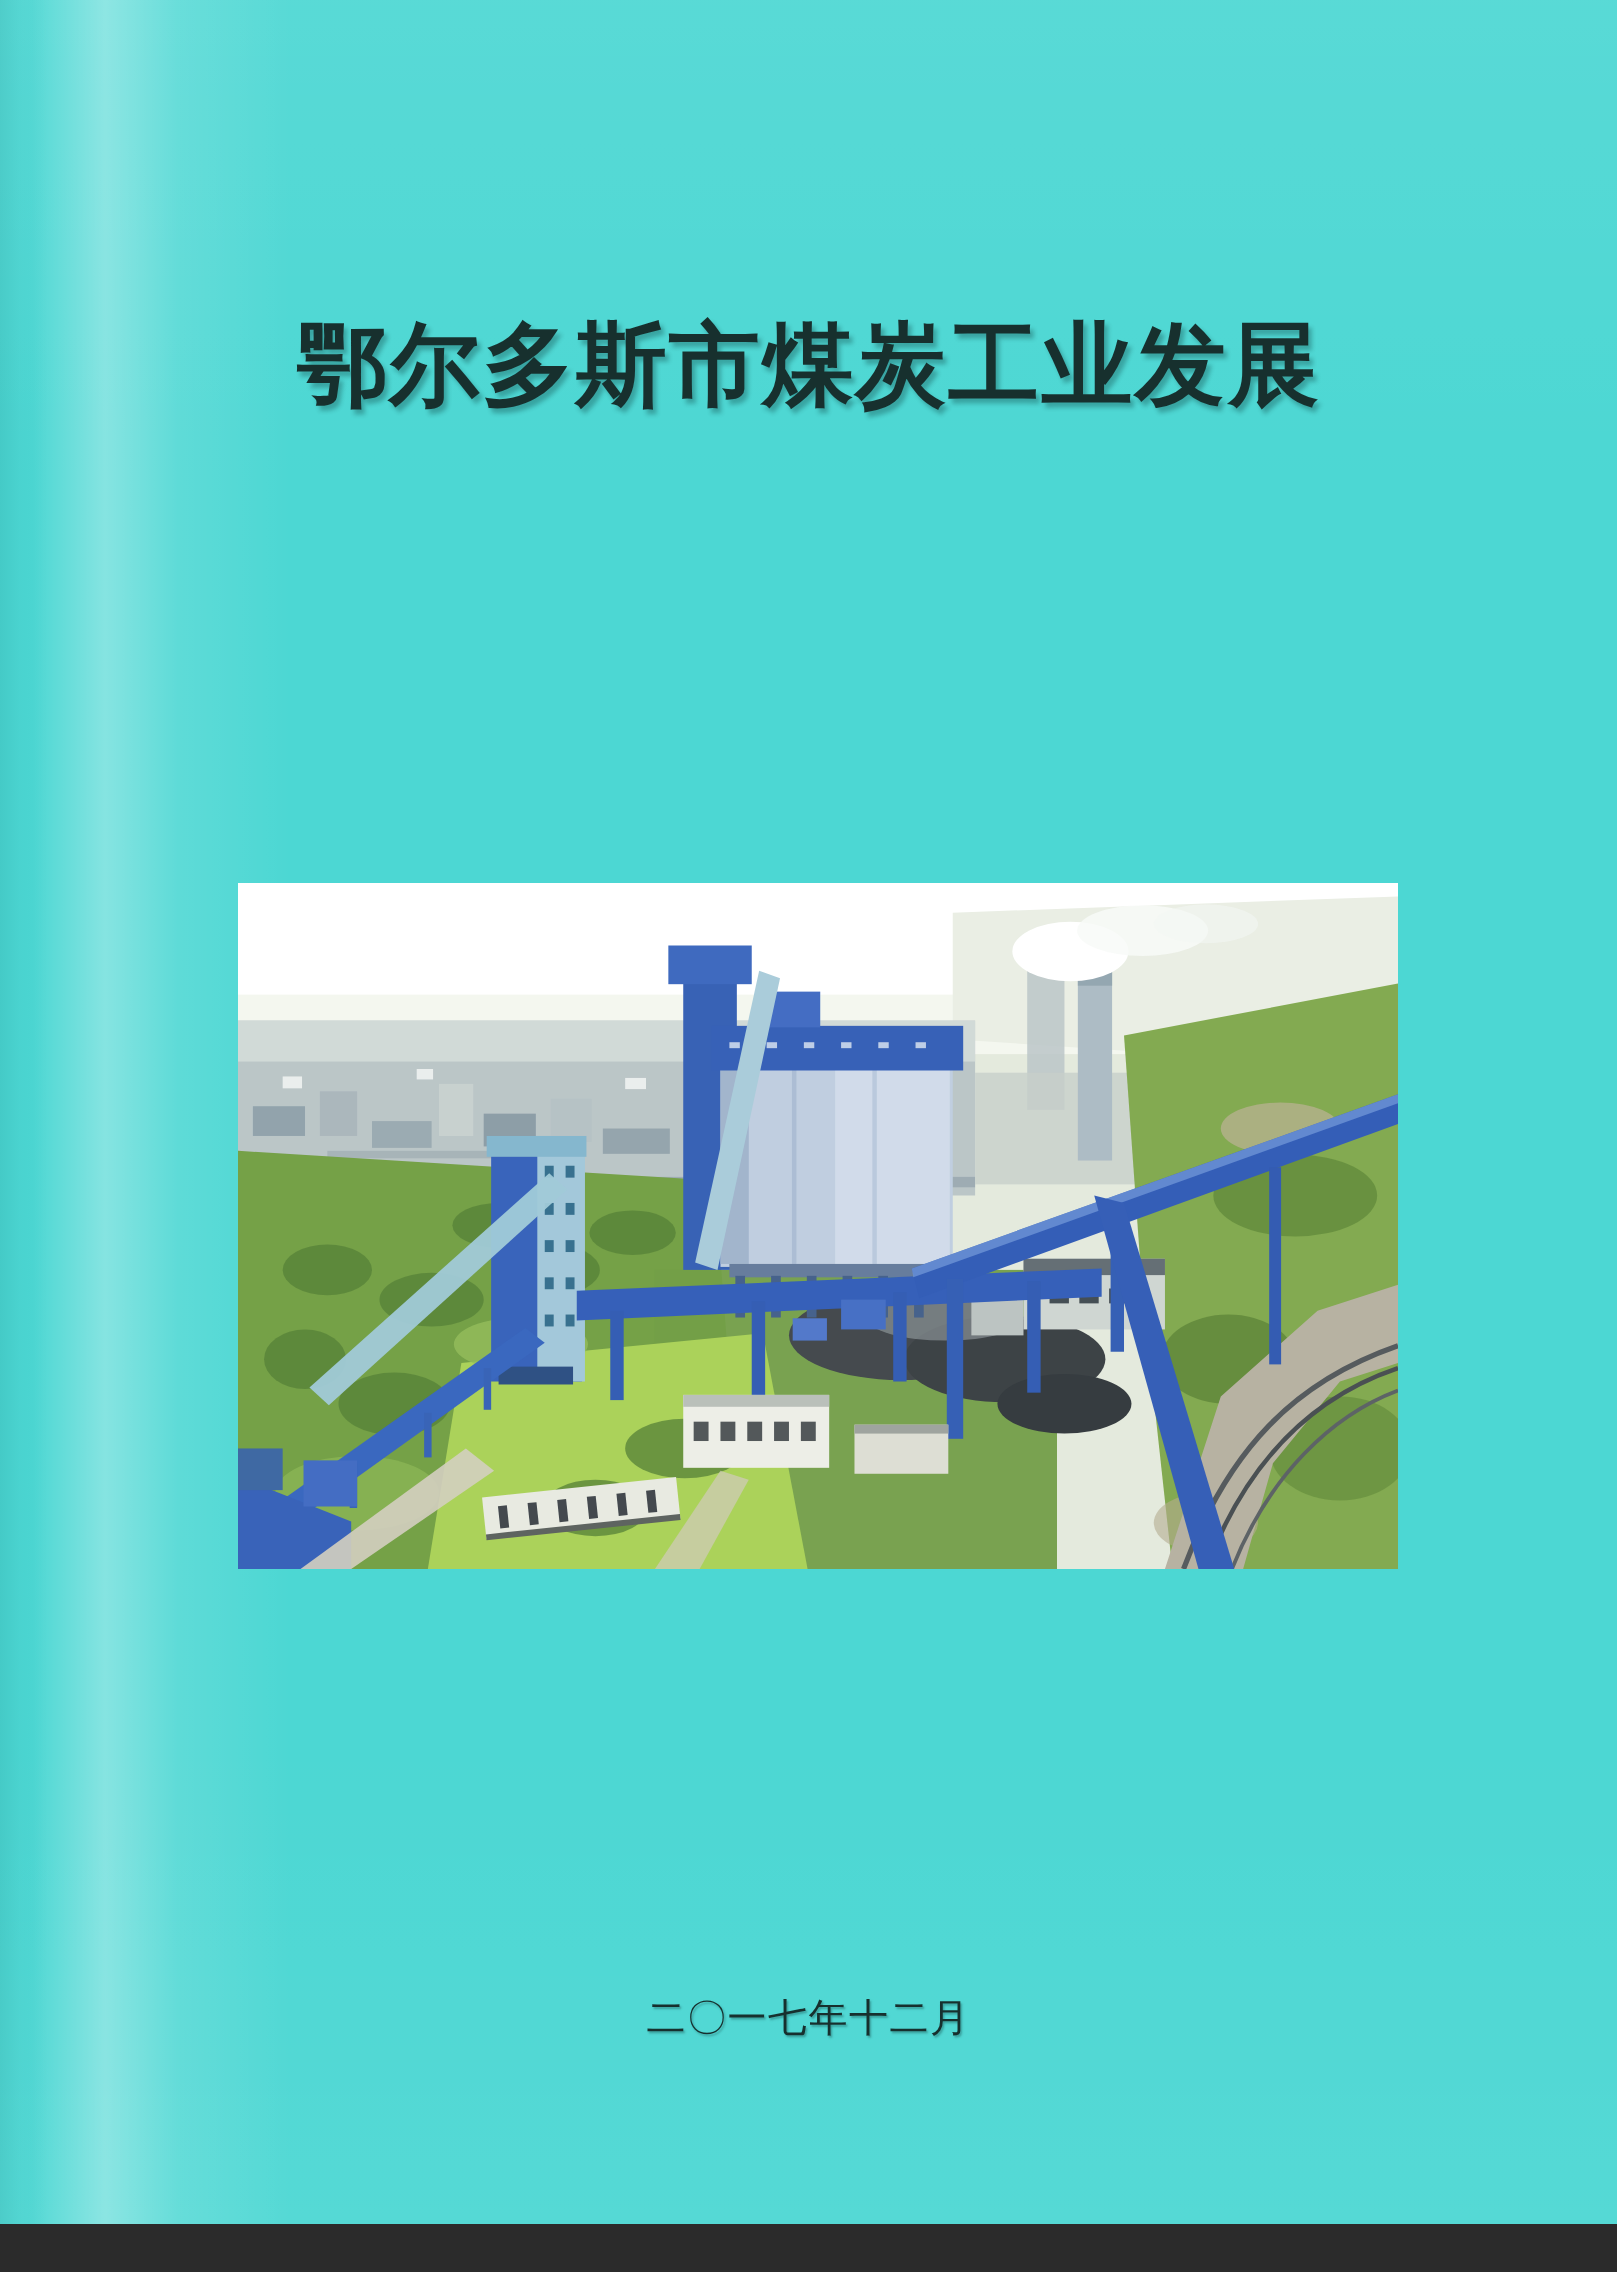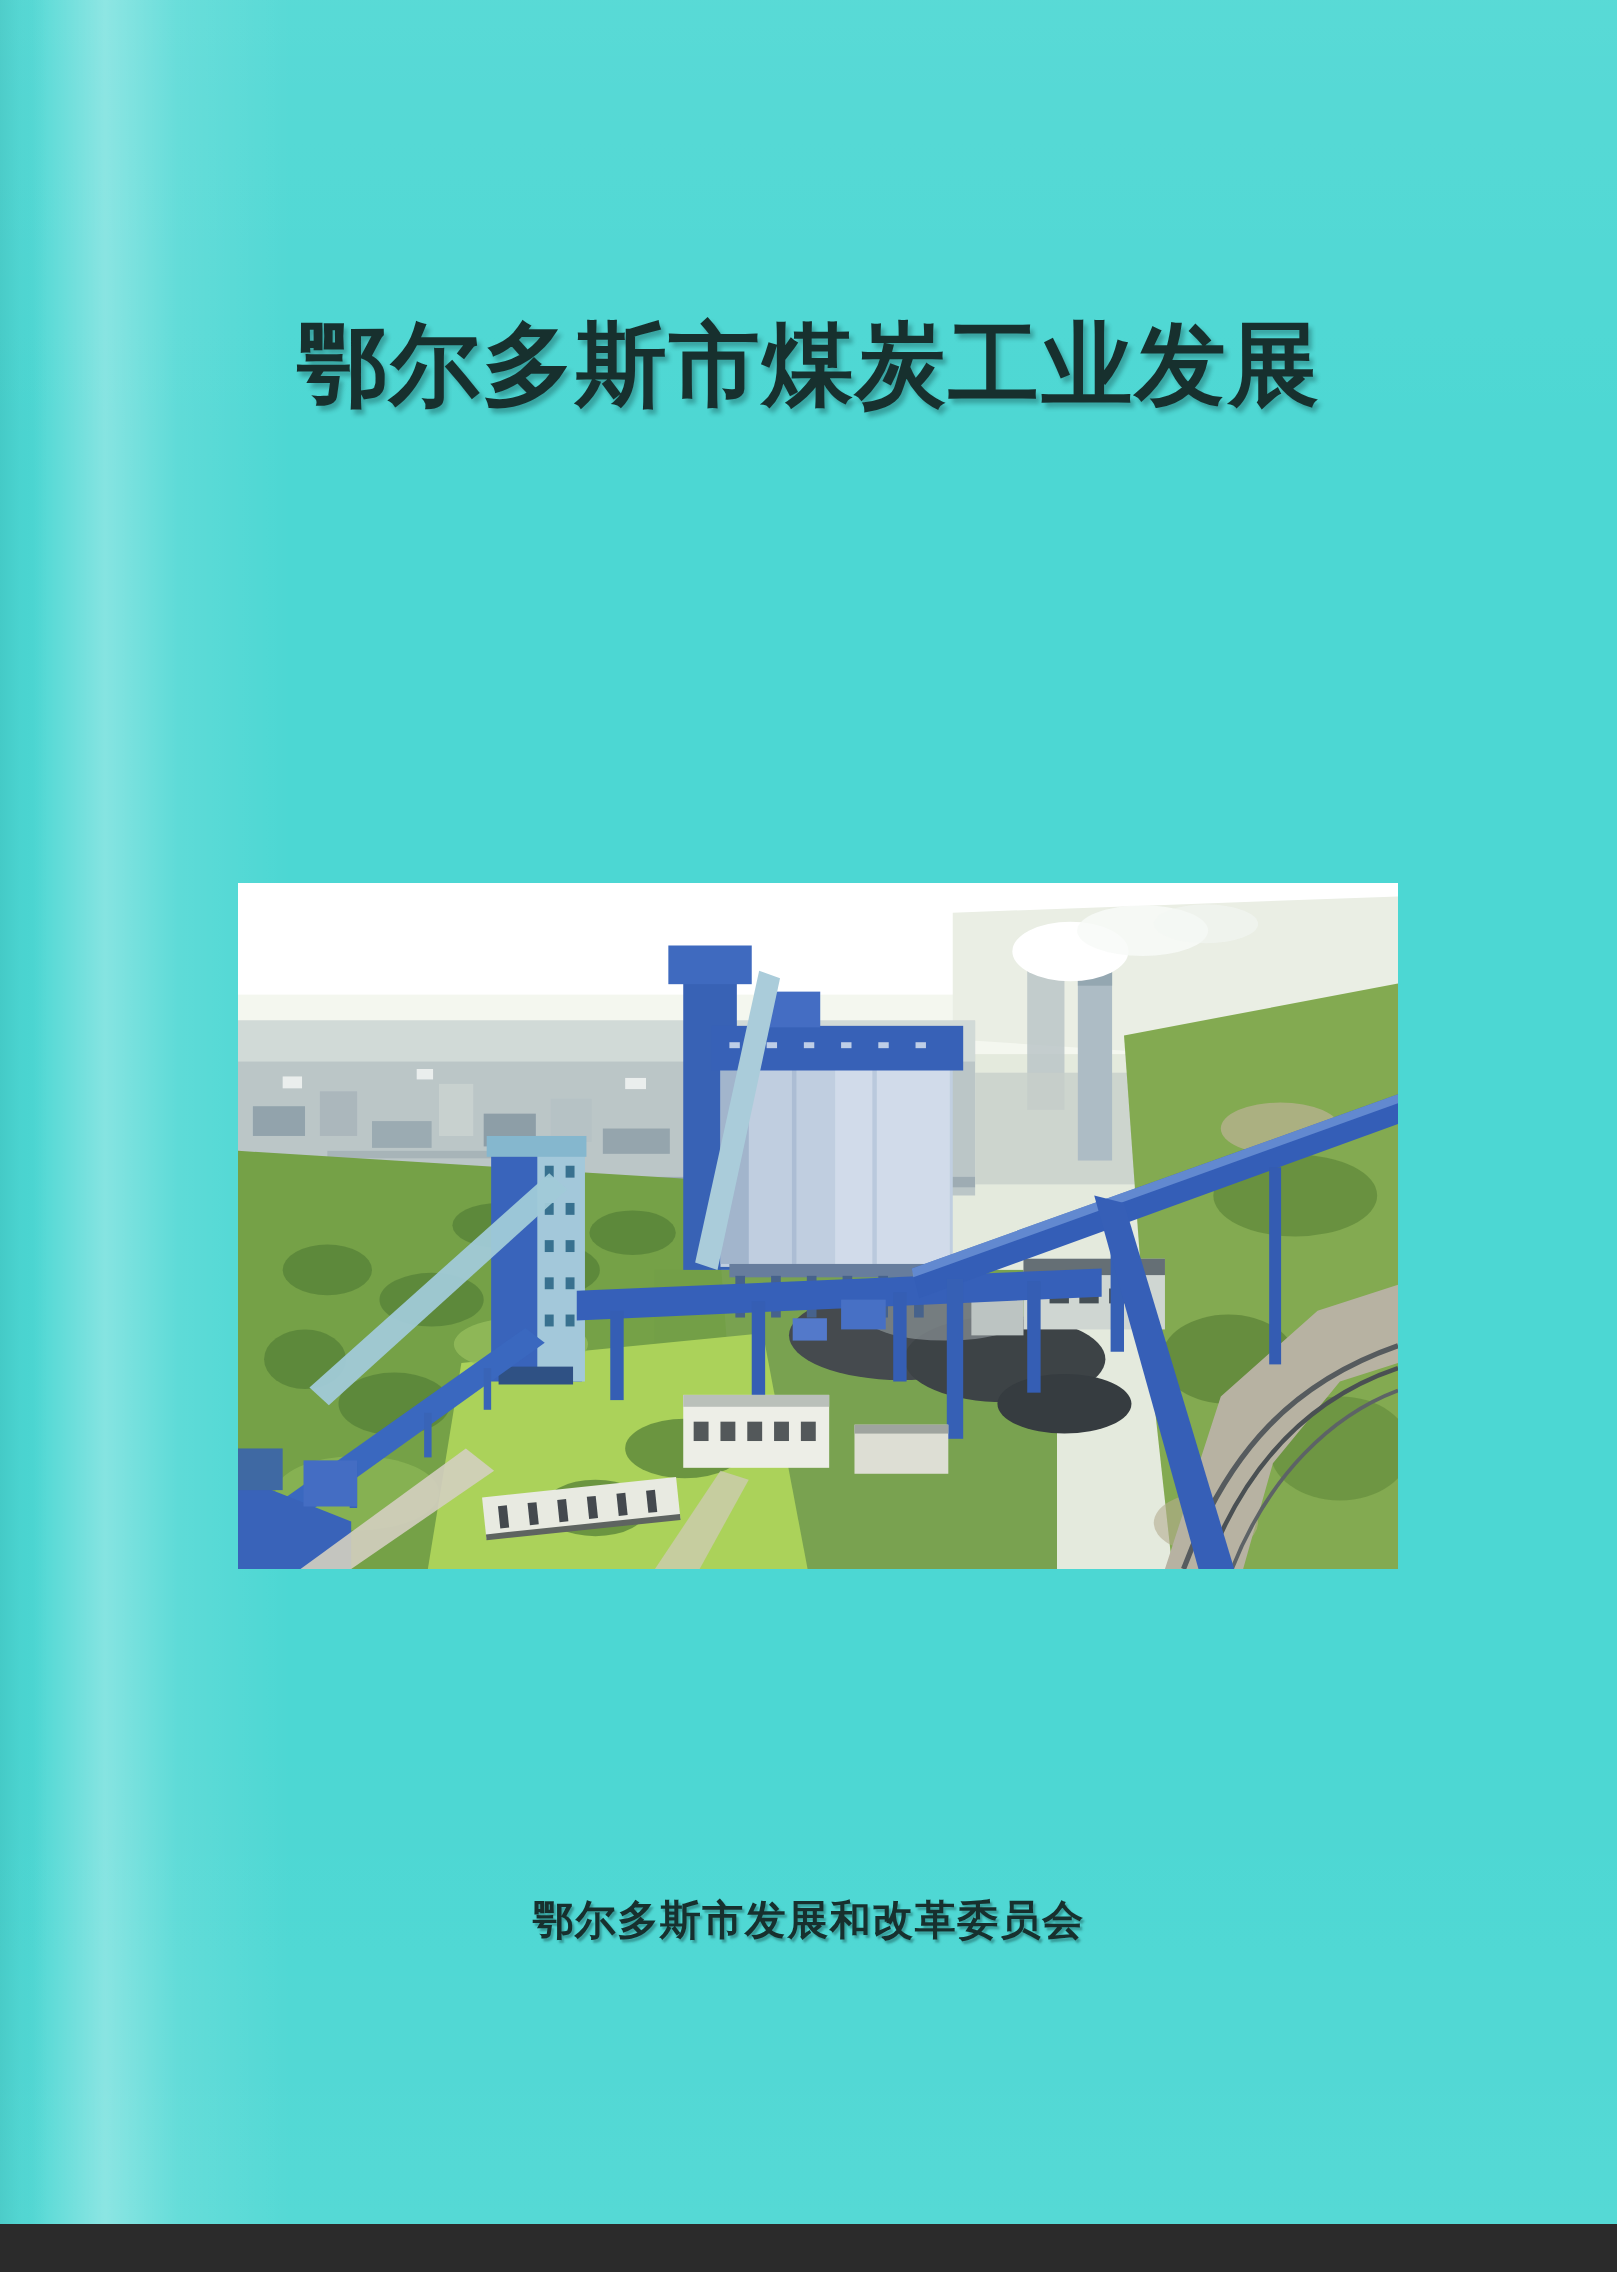--- a/index.html
+++ b/index.html
@@ -238,16 +238,16 @@
         <rect x="828" y="728" width="126" height="66" fill="#dcddd2"></rect>
         <rect x="828" y="728" width="126" height="12" fill="#9aa09a"></rect>
         <polygon points="84,922 306,760 344,790 152,922" fill="#d2cdbd" opacity="0.9"></polygon>
         <polygon points="560,922 648,790 686,802 620,922" fill="#cfc9b9" opacity="0.7"></polygon>
       </g>
 
       <rect x="0" y="0" width="1558" height="922" fill="#ffffff" opacity="0.05"></rect>
     </svg>
   </figure>
 
-  <div class="publisher">鄂尔多斯市发展和改革委员会</div>
+  <div class="pub-date">二〇一七年十二月</div>
 
 </div>
 
 
 </body></html>

